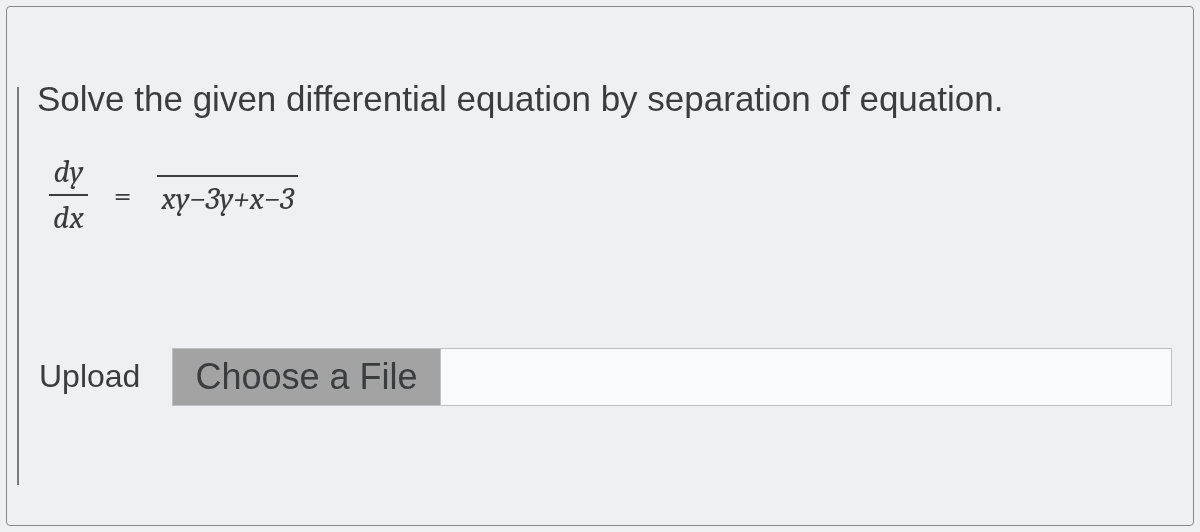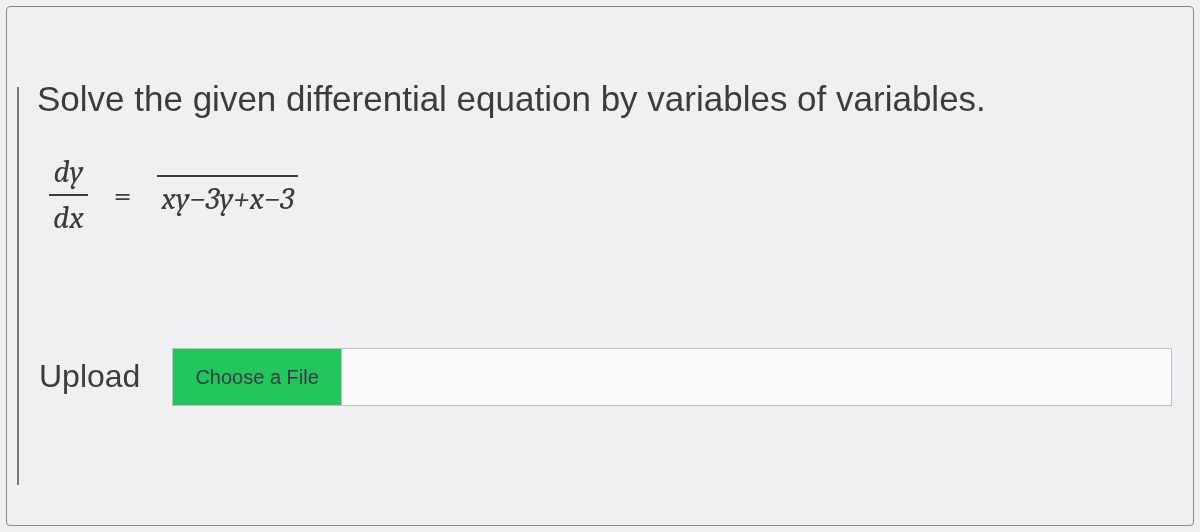--- a/index.html
+++ b/index.html
@@ -80,41 +80,41 @@
     .file-box {
       flex: 0 0 auto;
       width: 1000px;
       display: flex;
       align-items: stretch;
       border: 1px solid #bdbfc2;
       background: #f9fafb;
       height: 58px;
     }
     .file-btn {
-      background: #22c55e;
+      background: #a3a3a3;
       border: none;
       border-right: 1px solid #bdbfc2;
       padding: 0 22px;
-      font-size: 20px;
+      font-size: 36px;
       font-family: "Segoe UI", Arial, Helvetica, sans-serif;
       color: #3a3c3d;
       cursor: pointer;
       line-height: 1;
     }
     .file-name {
       flex: 1;
     }
   </style>
 </head>
 <body>
 
 <div class="frame-border">
   <div class="side-rule"></div>
 
-  <div class="title">Solve the given differential equation by variables of variables.</div>
+  <div class="title">Solve the given differential equation by separation of equation.</div>
 
   <div class="equation">
     <span class="frac">
       <span class="top">dy</span>
       <span class="bar"></span>
       <span class="bot">dx</span>
     </span>
     <span class="eq-sign">=</span>
     <span class="frac">
       <span class="bar"></span>

